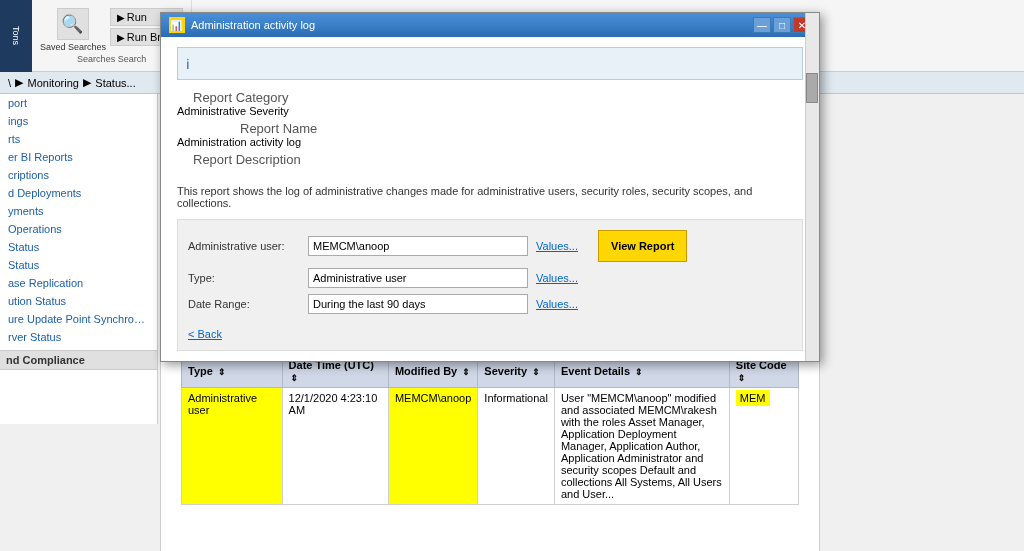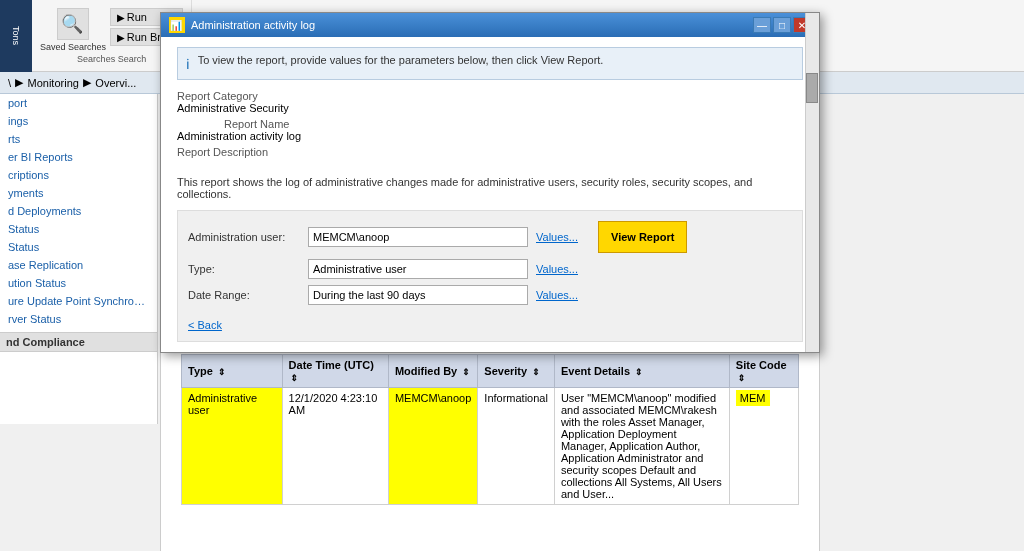--- a/index.html
+++ b/index.html
@@ -150,23 +150,24 @@
       color: #1a6eb5;
       font-size: 14px;
       flex-shrink: 0;
     }
 
     .report-meta {
       margin-bottom: 10px;
     }
 
     .meta-label {
-      font-size: 11px;
+      font-size: 13px;
       color: #555;
       margin-top: 4px;
+      margin-left: 16px;
     }
 
     .meta-value {
       font-size: 11px;
       color: #000;
       font-weight: normal;
       margin-left: 0;
     }
 
     .meta-description {
@@ -427,31 +428,32 @@
     </div>
     <span style="font-size:9px; color:#555; margin-top:2px;">Searches Search</span>
   </div>
 </div>
 
 <div class="breadcrumb-bar">
   <span>\</span>
   <span style="margin: 0 4px;">▶</span>
   <span>Monitoring</span>
   <span style="margin: 0 4px;">▶</span>
-  <span>Overvi...</span>
+  <span>Status...</span>
 </div>
 
 <div class="sidebar-content">
   <div class="sidebar-nav-item">port</div>
   <div class="sidebar-nav-item">ings</div>
   <div class="sidebar-nav-item">rts</div>
   <div class="sidebar-nav-item">er BI Reports</div>
   <div class="sidebar-nav-item">criptions</div>
+  <div class="sidebar-nav-item">d Deployments</div>
   <div class="sidebar-nav-item">yments</div>
-  <div class="sidebar-nav-item">d Deployments</div>
+  <div class="sidebar-nav-item">Operations</div>
   <div class="sidebar-nav-item">Status</div>
   <div class="sidebar-nav-item">Status</div>
   <div class="sidebar-nav-item">ase Replication</div>
   <div class="sidebar-nav-item">ution Status</div>
   <div class="sidebar-nav-item">ure Update Point Synchronization Sta</div>
   <div class="sidebar-nav-item">rver Status</div>
   <div class="sidebar-section-header">nd Compliance</div>
 </div>
 
 <div class="modal-overlay">
@@ -466,36 +468,35 @@
         <button class="modal-btn">—</button>
         <button class="modal-btn">□</button>
         <button class="modal-btn close">✕</button>
       </div>
     </div>
 
     <div class="modal-body">
 
       <div class="info-bar">
         <span class="info-icon">ℹ</span>
-        <span>To view the report, provide values for the parameters below, then click View Report.</span>
       </div>
 
       <div class="report-meta">
         <div class="meta-label">Report Category</div>
-        <div class="meta-value">Administrative Security</div>
+        <div class="meta-value">Administrative Severity</div>
         <div class="meta-label" style="margin-top:4px;padding-left:47px;">Report Name</div>
         <div class="meta-value">Administration activity log</div>
         <div class="meta-label" style="margin-top:4px;">Report Description</div>
         <div class="meta-description">This report shows the log of administrative changes made for administrative users, security roles, security scopes, and collections.</div>
       </div>
 
       <div class="params-section">
 
         <div class="param-row">
-          <span class="param-label">Administration user:</span>
+          <span class="param-label">Administrative user:</span>
           <input class="param-input" type="text" value="MEMCM\anoop" style="">
           <span class="param-link">Values...</span>
           <button class="view-report-btn" style="margin-left: 20px;">View Report</button>
         </div>
 
         <div class="param-row">
           <span class="param-label">Type:</span>
           <input class="param-input" type="text" value="Administrative user" style="">
           <span class="param-link">Values...</span>
         </div>

